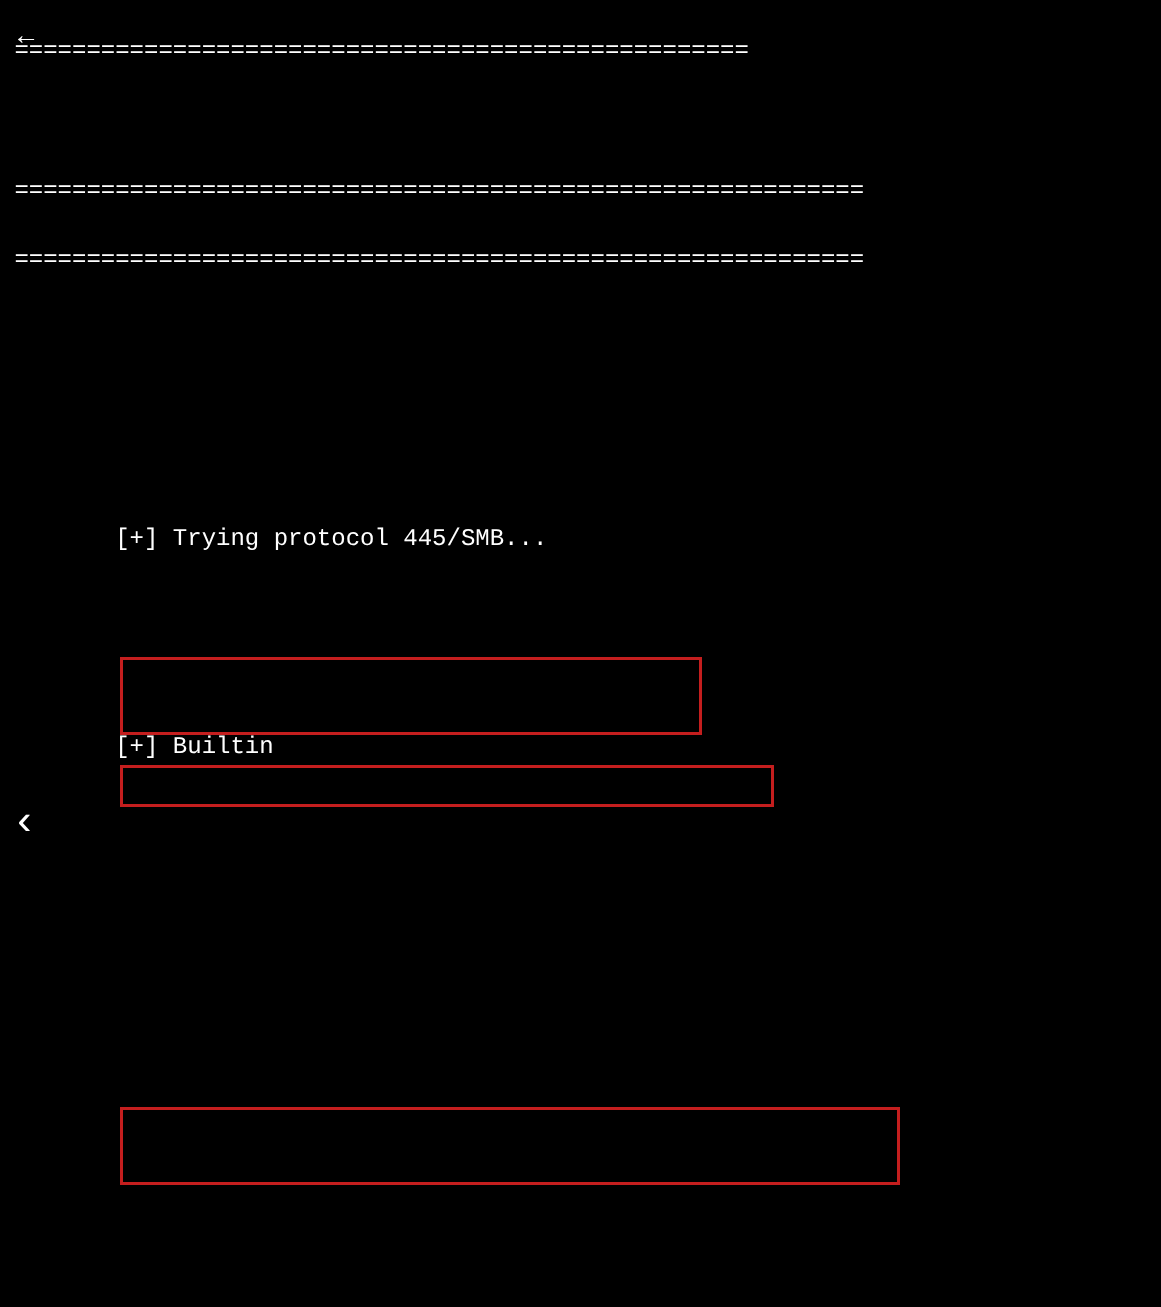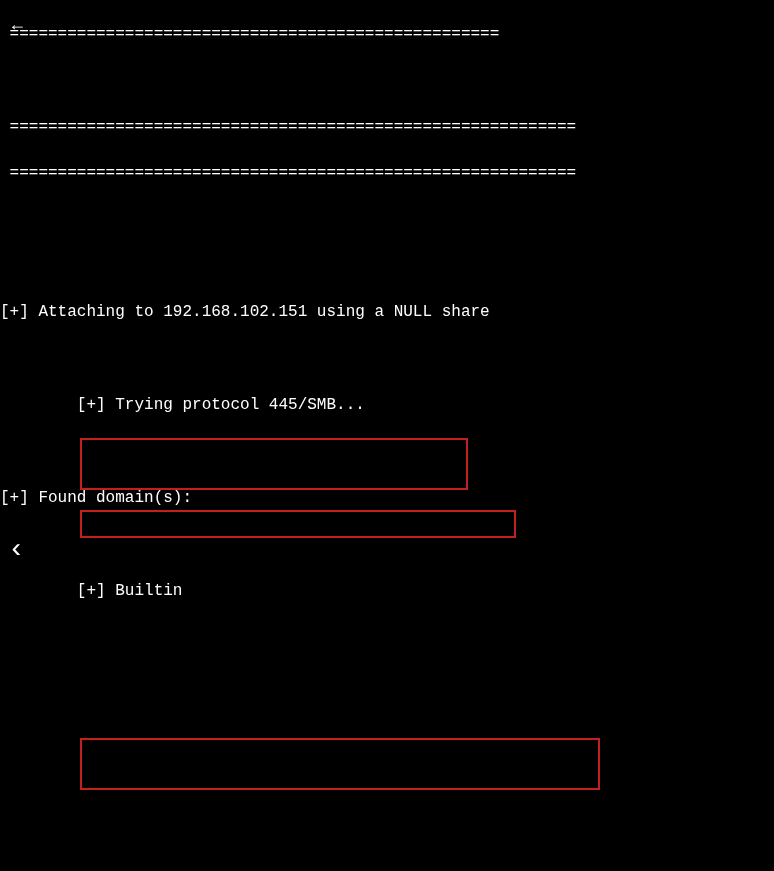--- a/index.html
+++ b/index.html
@@ -75,25 +75,23 @@
 <span class="back-arrow">←</span>
 <span class="nav-chevron">‹</span>
 
 <div class="terminal">
 <span class="line"> ===================================================</span>
 <span class="line"> </span>
 <span class="line"> =========================================================== </span>
 <span class="line"> =========================================================== </span>
 <span class="line"> </span>
 <span class="line"> </span>
-<span class="line">[+] Attaching to 192.168.102.151 using a NULL share</span>
 <span class="line"> </span>
 <span class="line">        [+] Trying protocol 445/SMB...</span>
 <span class="line"> </span>
-<span class="line">[+] Found domain(s):</span>
 <span class="line"> </span>
 <span class="line">        [+] Builtin</span>
 <span class="line"> </span>
 
 
 
 
 
 
 

